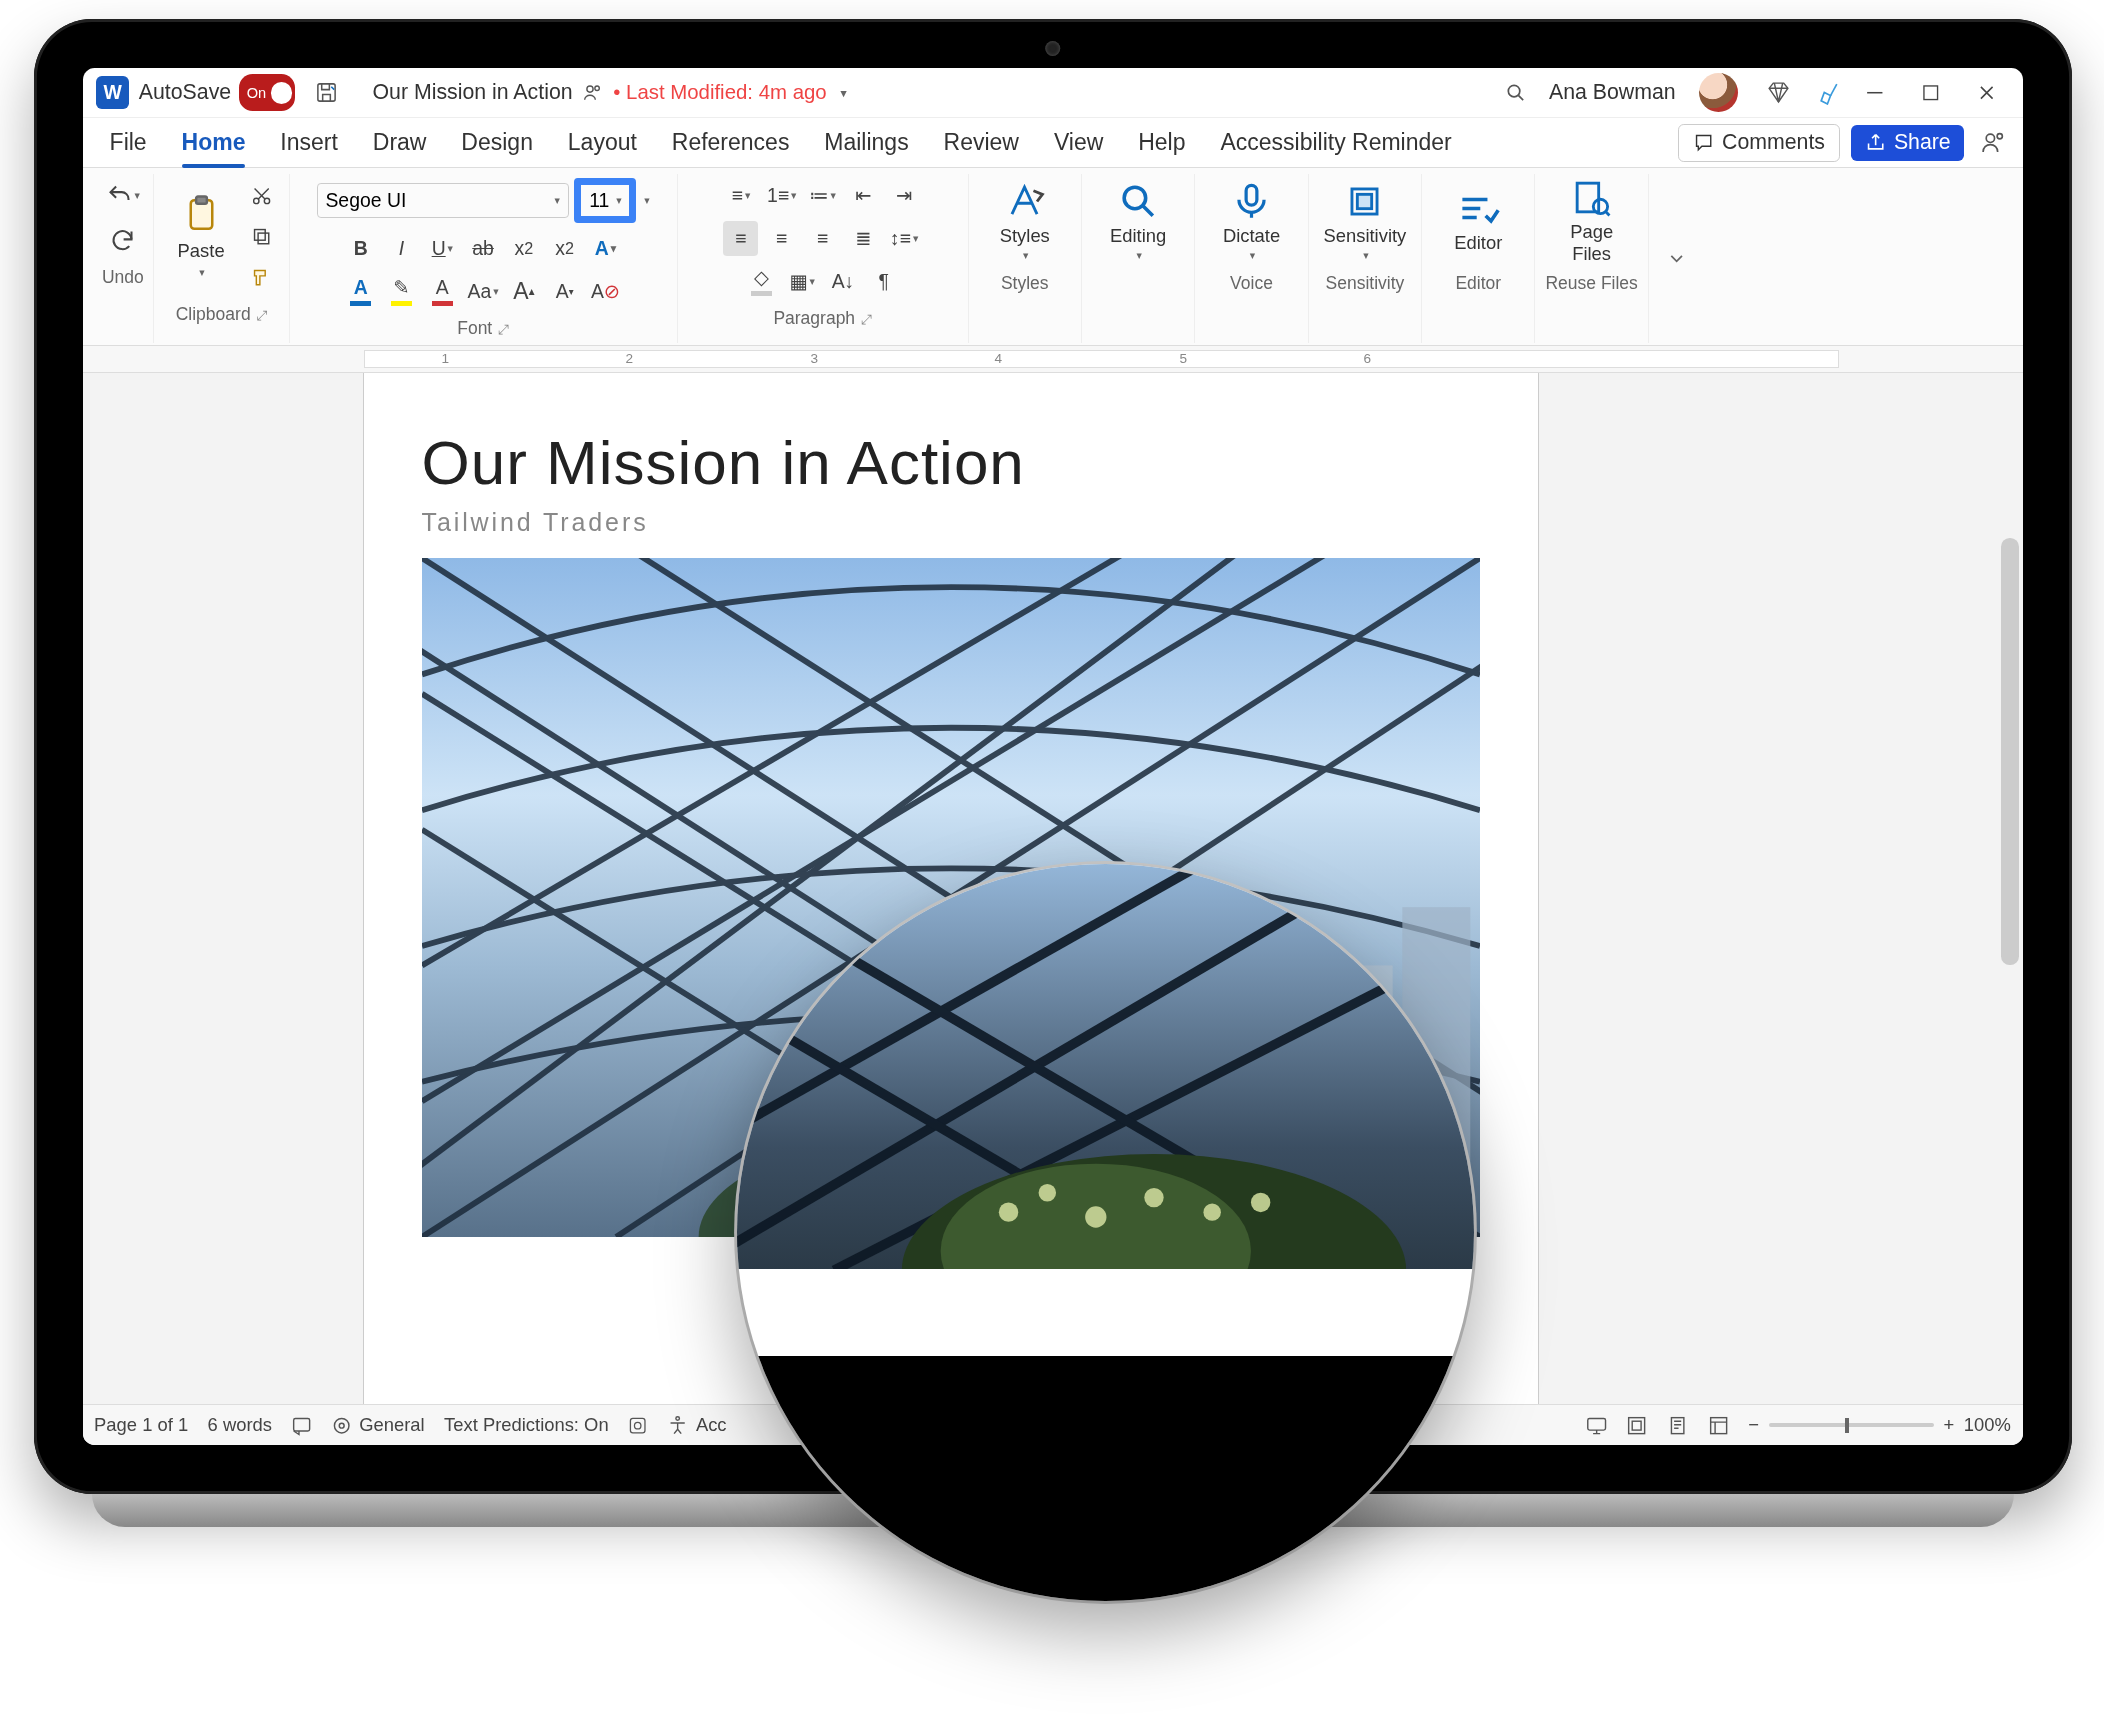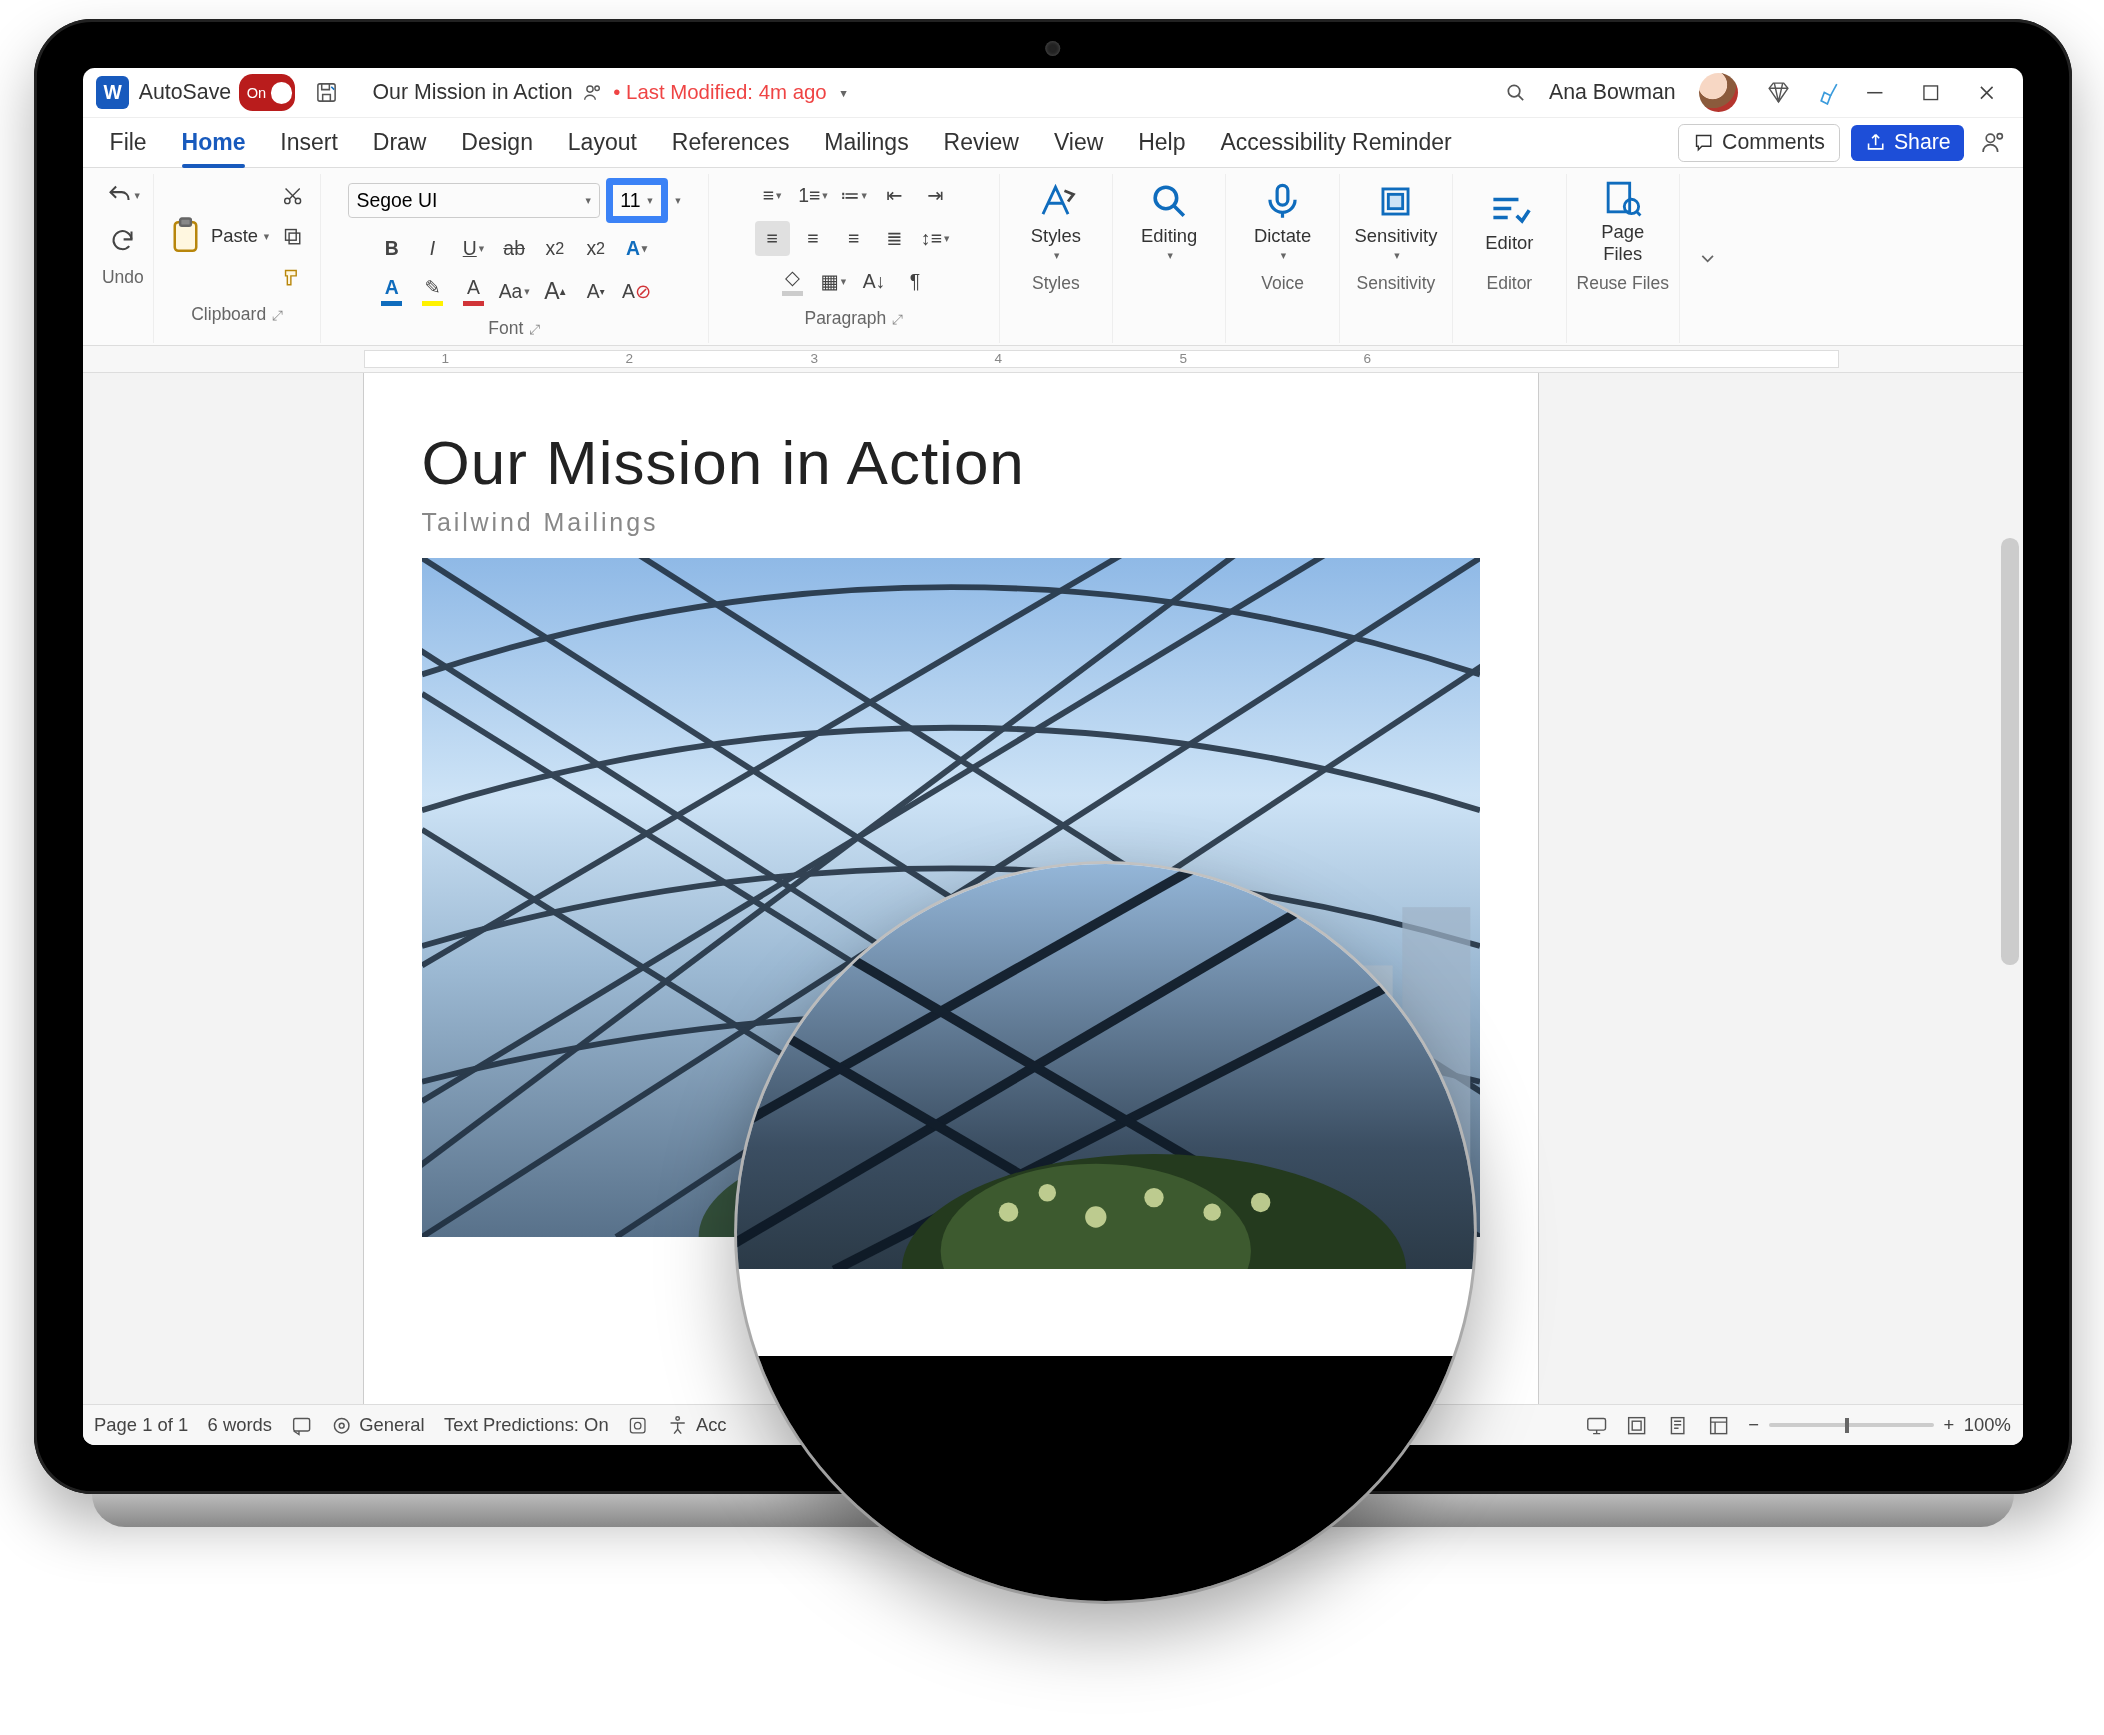--- a/index.html
+++ b/index.html
@@ -36,21 +36,21 @@
   .share{ background:#1d4ed8; color:#fff; border:none;}
   .share svg{ stroke:#fff;}
 
   
   .ribbon{ background:#fbfbfb; border-bottom:1px solid #ddd; display:flex; align-items:stretch; padding:5.8px 9.7px 1.9px;}
   .group{ display:flex; flex-direction:column; align-items:center; padding:0 9.7px; border-right:1px solid #eee;}
   .group:last-child{border-right:none;}
   .group-row{ display:flex; align-items:center; gap:5.8px; padding:3.9px 0;}
   .group-label{ font-size:17.5px; color:#666; padding:5.8px 0 3.9px;}
   .rb{ min-width:35px; height:35px; display:flex; align-items:center; justify-content:center; border-radius:3.9px; color:#444; font-size:19.4px;}
-  .big{ flex-direction:row; height:93px; min-width:74px; justify-content:center; gap:3.9px; font-size:18.4px; color:#333;}
+  .big{ flex-direction:column; height:93px; min-width:74px; justify-content:center; gap:3.9px; font-size:18.4px; color:#333;}
   .big svg{ width:43px; height:43px;}
   .bigd{ flex-direction:column; height:93px; min-width:93px; justify-content:center; gap:1.9px; font-size:18.4px; color:#333;}
   .font-sel{ border:1px solid #ccc; border-radius:3.9px; height:35px; padding:0 7.8px; font-size:19.4px; display:flex; align-items:center; min-width:252px; justify-content:space-between;}
   .size-sel{ border:7px solid #3b82f6; border-radius:3.9px; height:45px; padding:0 7.8px; font-size:19.4px; display:flex; align-items:center; min-width:62px; justify-content:space-between;}
   .swatch{ width:21.3px; height:5.8px; display:block; margin-top:1.9px;}
   .chev{ font-size:10.7px; color:#666; margin-left:1.9px;}
   .launcher{ font-size:13.6px; color:#888; margin-left:5.8px;}
   .ribbon-collapse{ display:flex; align-items:center; padding:0 17.5px; color:#666;}
 
   
@@ -408,21 +408,21 @@
       <span class="num" style="left:543px">2</span>
       <span class="num" style="left:728px">3</span>
       <span class="num" style="left:912px">4</span>
       <span class="num" style="left:1097px">5</span>
       <span class="num" style="left:1281px">6</span>
     </div>
 
     <div class="canvas">
       <div class="page">
         <div class="doc-h1">Our Mission in Action</div>
-        <div class="doc-sub">Tailwind Mailings</div>
+        <div class="doc-sub">Tailwind Traders</div>
         <div class="doc-img">
           <svg viewBox="0 0 1090 700" preserveAspectRatio="none">
             <g stroke="#1b2a3a" stroke-width="6" fill="none" opacity="0.85">
               <path d="M0 700 L1090 0"></path>
                 <path d="M0 560 L1090 -100"></path>
                 <path d="M0 420 L1090 -220"></path>
               <path d="M-100 700 L900 -50"></path>
                 <path d="M200 700 L1200 40"></path>
               <path d="M0 0 L1090 700"></path>
                 <path d="M0 140 L1090 820"></path>

